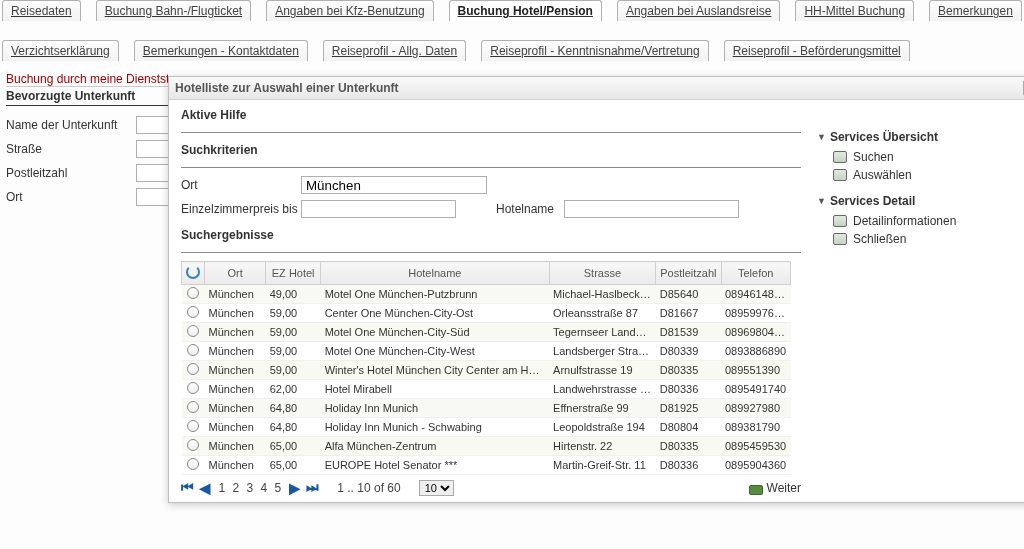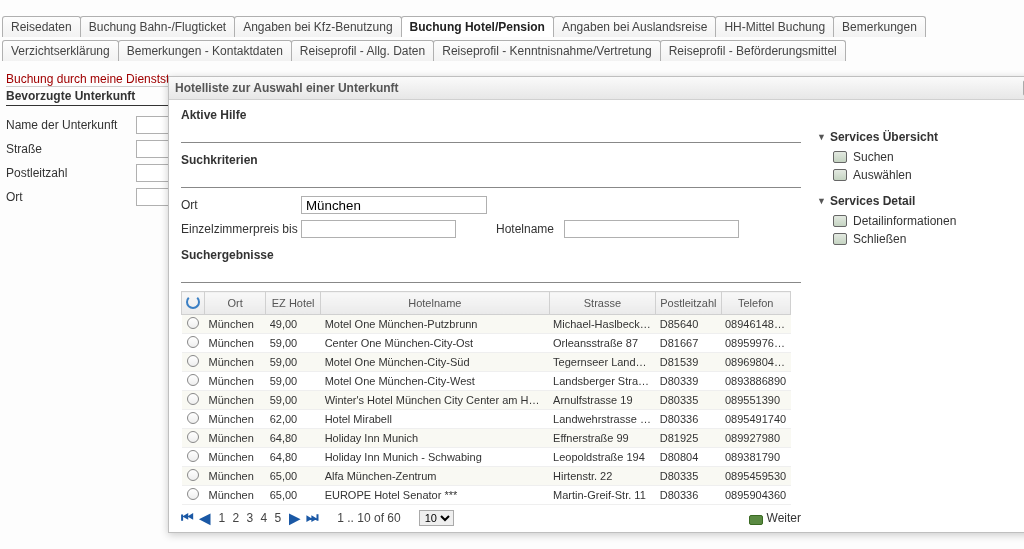--- a/index.html
+++ b/index.html
@@ -6,24 +6,25 @@
   body {
     margin: 0;
     font-family: Arial, Helvetica, sans-serif;
     font-size: 12px;
     color: #333;
     background: #fdfdfd;
     width: 1024px;
   }
   
   .tabs {
-    padding: 16px 2px 0 2px;
+    padding: 0 2px 0 2px;
     display: flex;
     flex-wrap: wrap;
-    gap: 0;
+    gap: 16px;
+    text-decoration: underline;
   }
   .tab {
     border: 1px solid #b0b0b0;
     border-bottom: none;
     border-top-left-radius: 3px;
     border-top-right-radius: 3px;
     padding: 3px 8px;
     background: linear-gradient(#fdfdfd,#f2f2f2);
     margin-right: -1px;
     margin-bottom: 3px;
@@ -105,21 +106,21 @@
     flex: 0 0 620px;
   }
   .popup-side {
     flex: 1;
     padding-left: 16px;
   }
 
   .section-head {
     font-weight: bold;
     border-bottom: 1px solid #888;
-    padding-bottom: 20px;
+    padding-bottom: 10px;
     margin-top: 10px;
     margin-bottom: 8px;
     color: #333;
   }
   .section-head.first { margin-top: 0; }
 
   .criteria-row {
     display: flex;
     align-items: center;
     margin-bottom: 6px;

